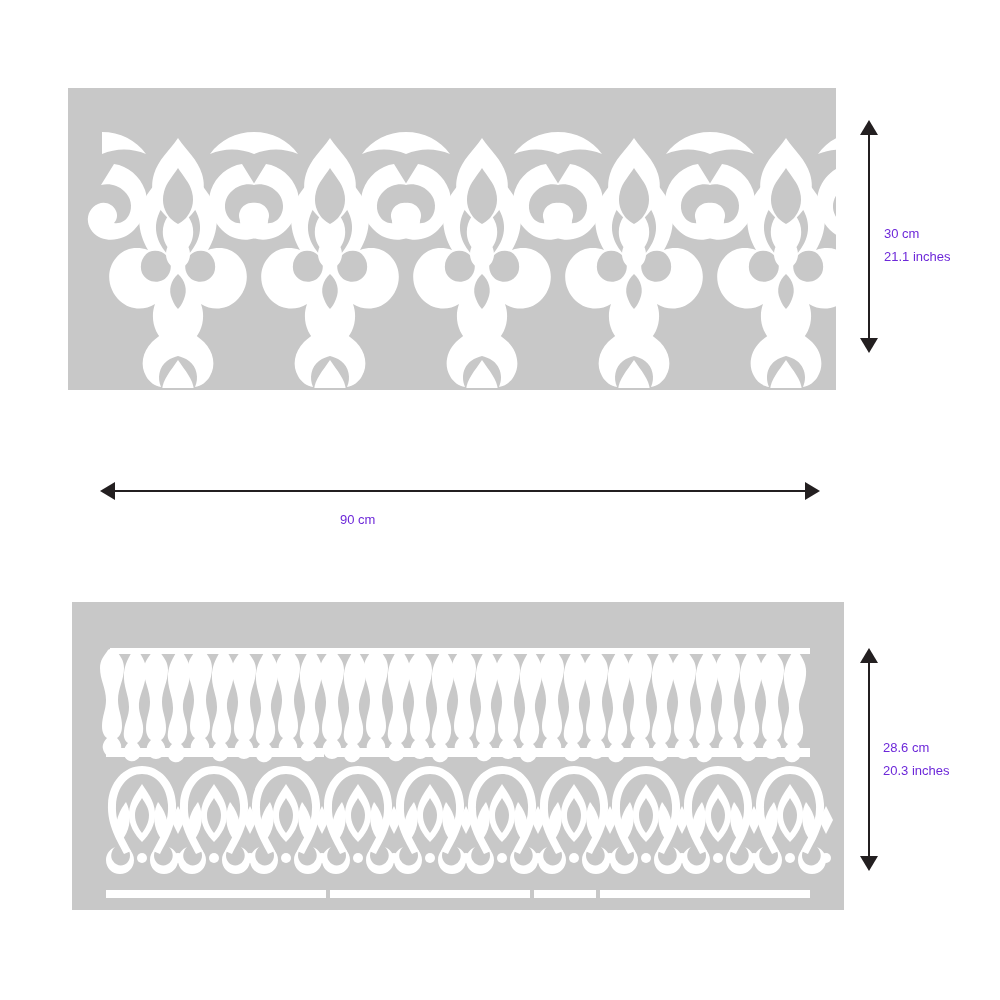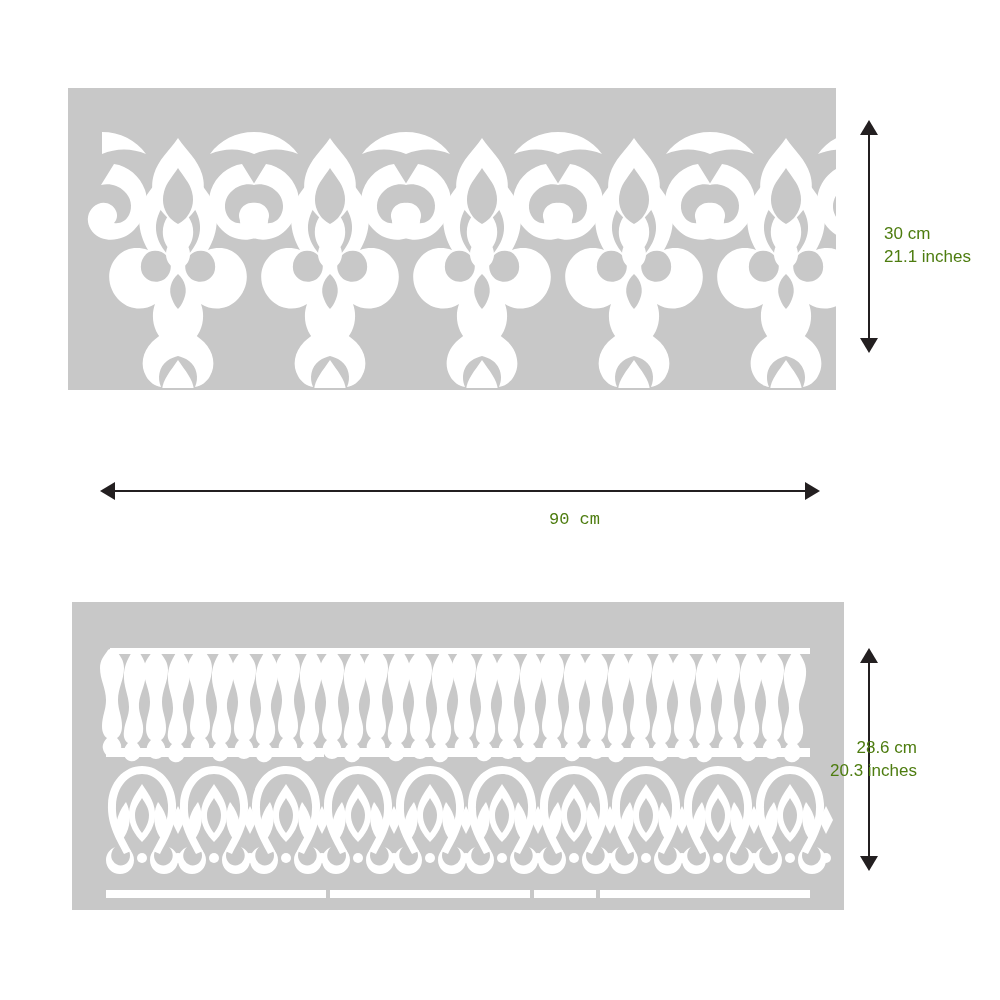--- a/index.html
+++ b/index.html
@@ -60,32 +60,32 @@
     border-right: 15px solid #231f20;
   }
   .arrow-right {
     border-top: 9px solid transparent;
     border-bottom: 9px solid transparent;
     border-left: 15px solid #231f20;
   }
 
   .dim-label {
     position: absolute;
-    color: #4d7c0f;
-    font-size: 17px;
+    color: #6d28d9;
+    font-size: 13px;
     line-height: 23px;
     white-space: nowrap;
   }
-  .dim-label.center { text-align: right; font-family: Liberation Mono, monospace; }
+  .dim-label.center { text-align: left; }
   .dim-label .l2 { display: block; }
 
   
   #label-height-top    { left: 884px; top: 222px; }
   #label-width-top     { left: 340px; top: 508px; width: 260px; }
-  #label-height-bottom { left: 830px; top: 736px; text-align: right; }
+  #label-height-bottom { left: 883px; top: 736px; }
 </style>
 </head>
 <body>
 
 <div id="stage">
 
   <div class="panel" id="panel-top">
     <div class="panel-inner">
       <svg width="768" height="302" viewBox="0 0 768 302" xmlns="http://www.w3.org/2000/svg">
         <defs>

